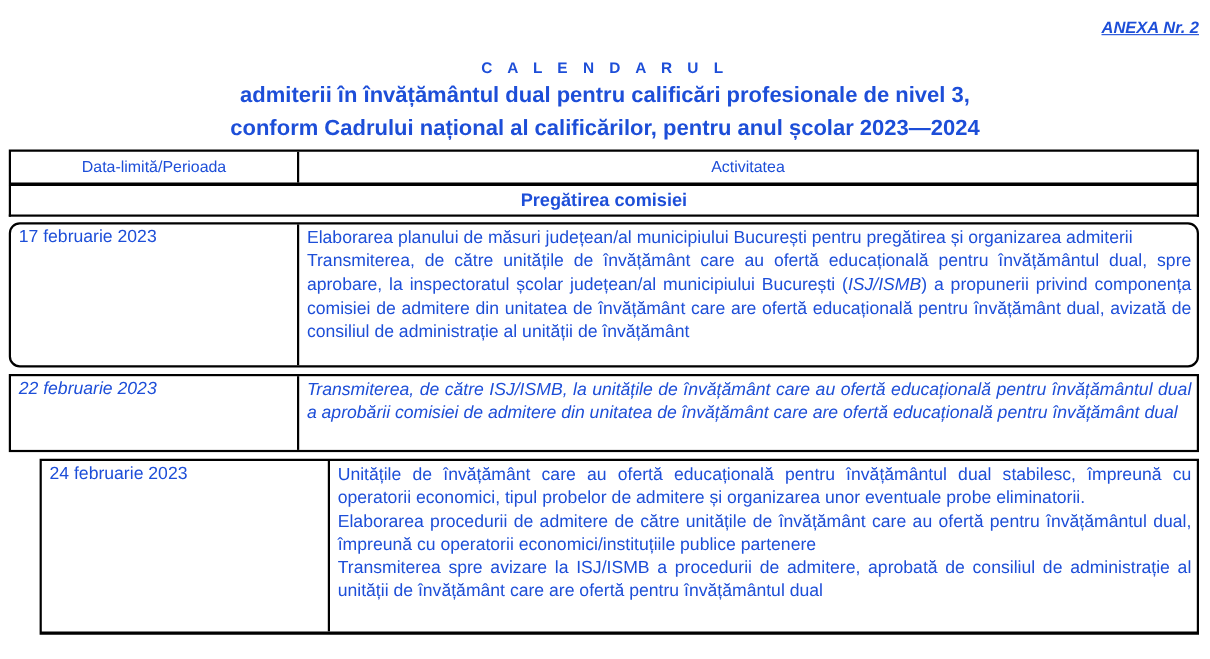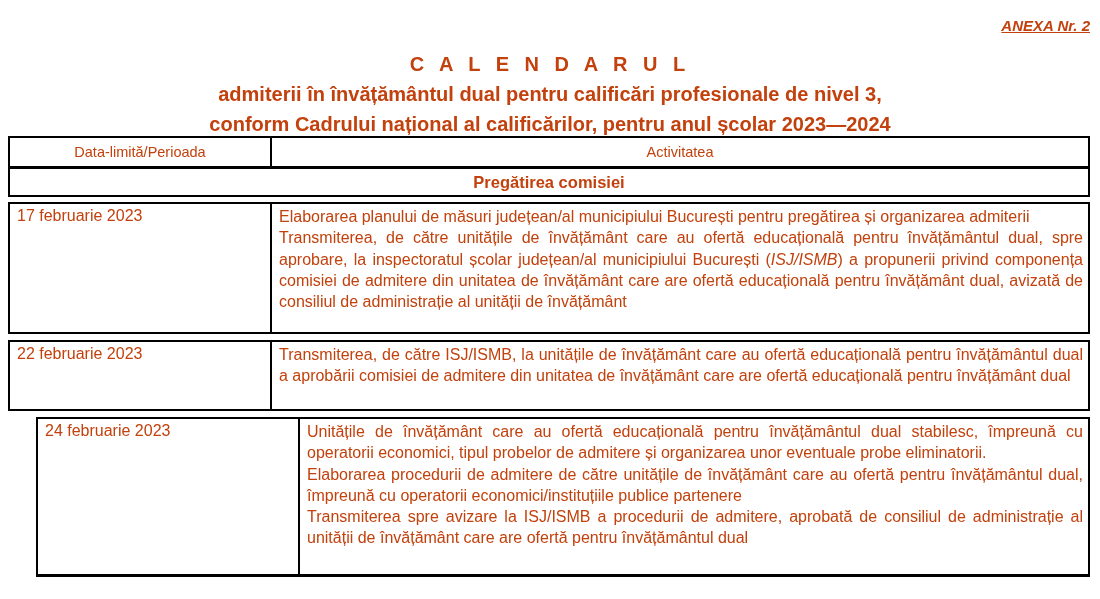--- a/index.html
+++ b/index.html
@@ -1,34 +1,34 @@
 <!DOCTYPE html>
 <html lang="ro"><head>
 <meta charset="utf-8">
 <style>
   * { margin:0; padding:0; box-sizing:border-box; }
   html,body { background:#ffffff; }
   .page {
     position:relative;
     width:1100px; height:599px;
     background:#ffffff;
-    color:#c2410c;
+    color:#1d4ed8;
     font-family:"Liberation Sans", sans-serif;
     overflow:hidden;
   }
   .annex {
     position:absolute; top:17px; right:10px;
     font-size:15px; font-style:italic; font-weight:bold;
     text-decoration:underline;
   }
   .title-block {
     position:absolute; top:53px; left:0; width:100%;
     text-align:center; font-weight:bold;
   }
-  .title-main { font-size:20px; letter-spacing:5px; }
+  .title-main { font-size:14px; letter-spacing:5px; }
   .title-sub  { font-size:20px; margin-top:7px; }
   .cal-table {
     position:absolute; left:8px; top:136px; width:1082px;
   }
   .t-head {
     display:flex;
     border:2px solid #000;
     border-bottom:3px solid #000;
     height:33px;
   }
@@ -46,22 +46,22 @@
     font-weight:bold; font-size:16.5px;
   }
   .t-body { margin-top:5px; }
   .trow {
     display:flex;
     border:2px solid #000;
     margin-bottom:6px;
     background:#fff;
   }
   .trow:last-child { border-bottom-width:3px; margin-bottom:0; }
-  .trow:nth-child(1) { min-height:132px; }
-  .trow:nth-child(2) { min-height:71px; }
+  .trow:nth-child(1) { min-height:132px;border-radius:10px; }
+  .trow:nth-child(2) { min-height:71px;font-style:italic; }
   .trow:nth-child(3) { min-height:160px;margin-left:28px; }
   .cell-date {
     width:262px; flex:0 0 262px;
     border-right:2px solid #000;
     padding:3px 4px 3px 7px;
     font-size:16px;
   }
   .cell-act {
     flex:1;
     padding:2px 5px 2px 7px;

